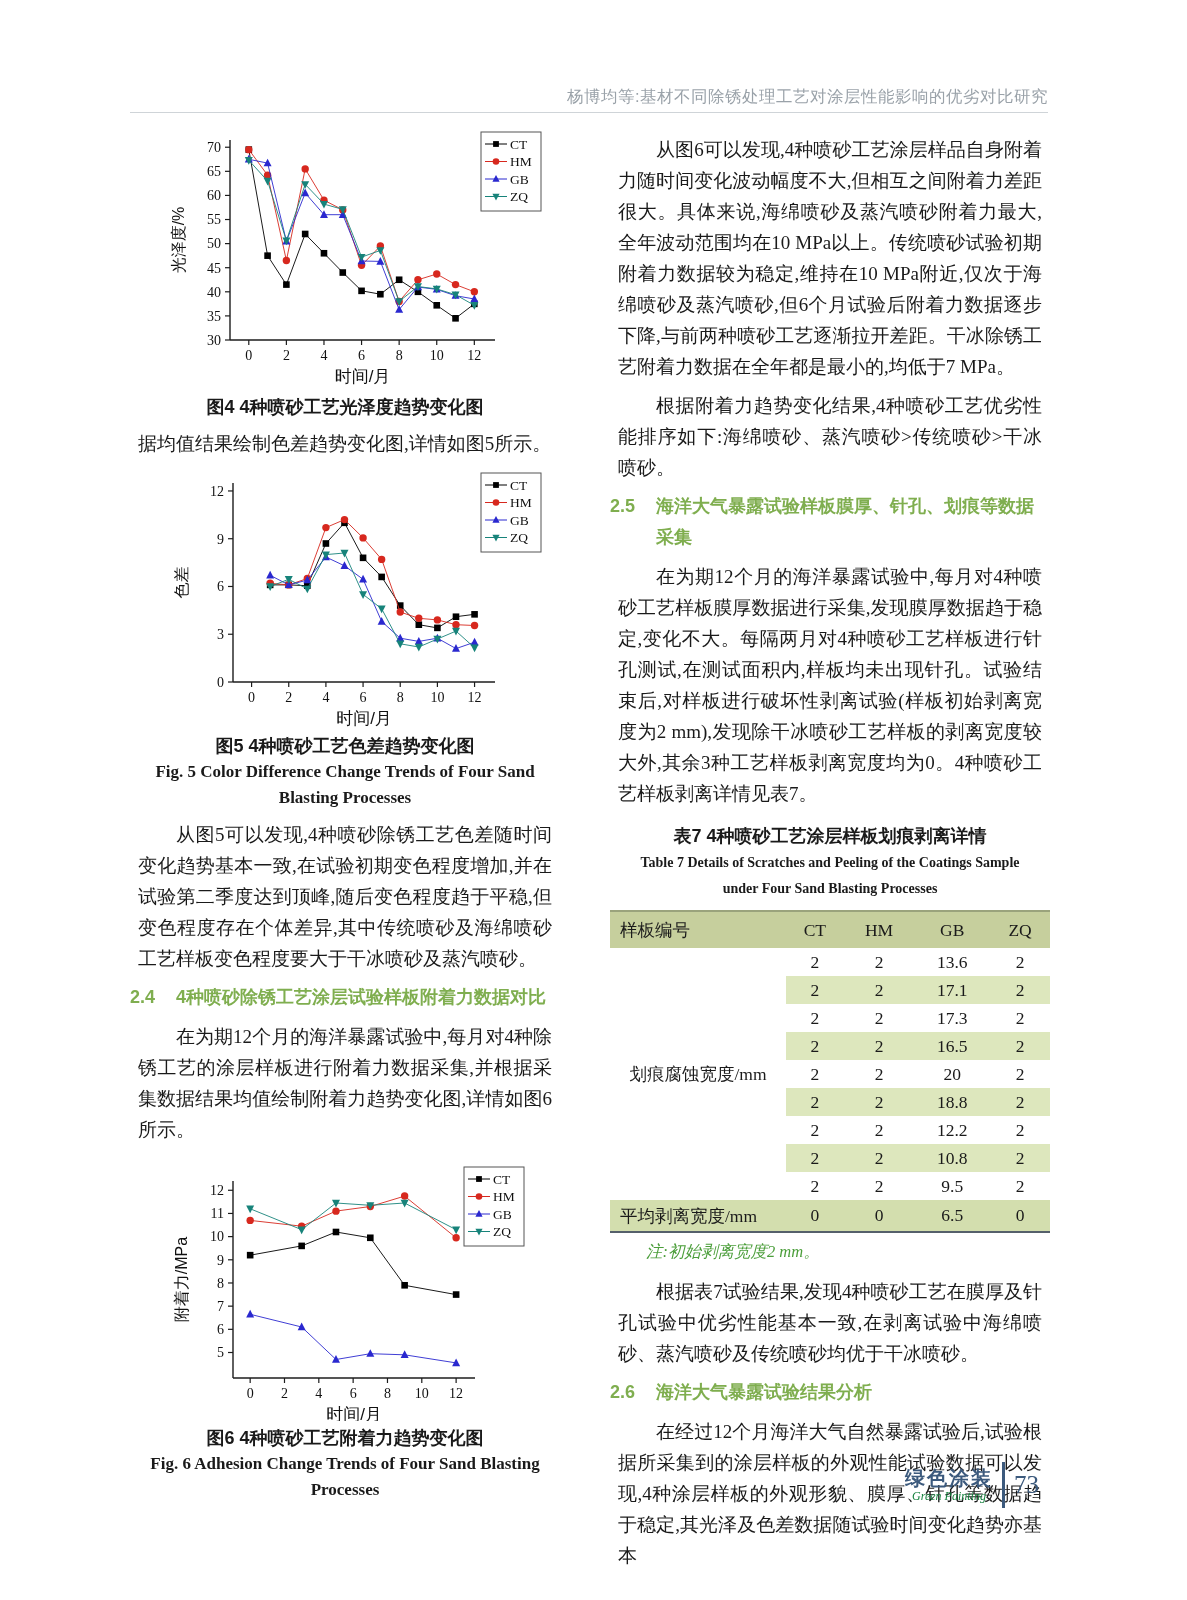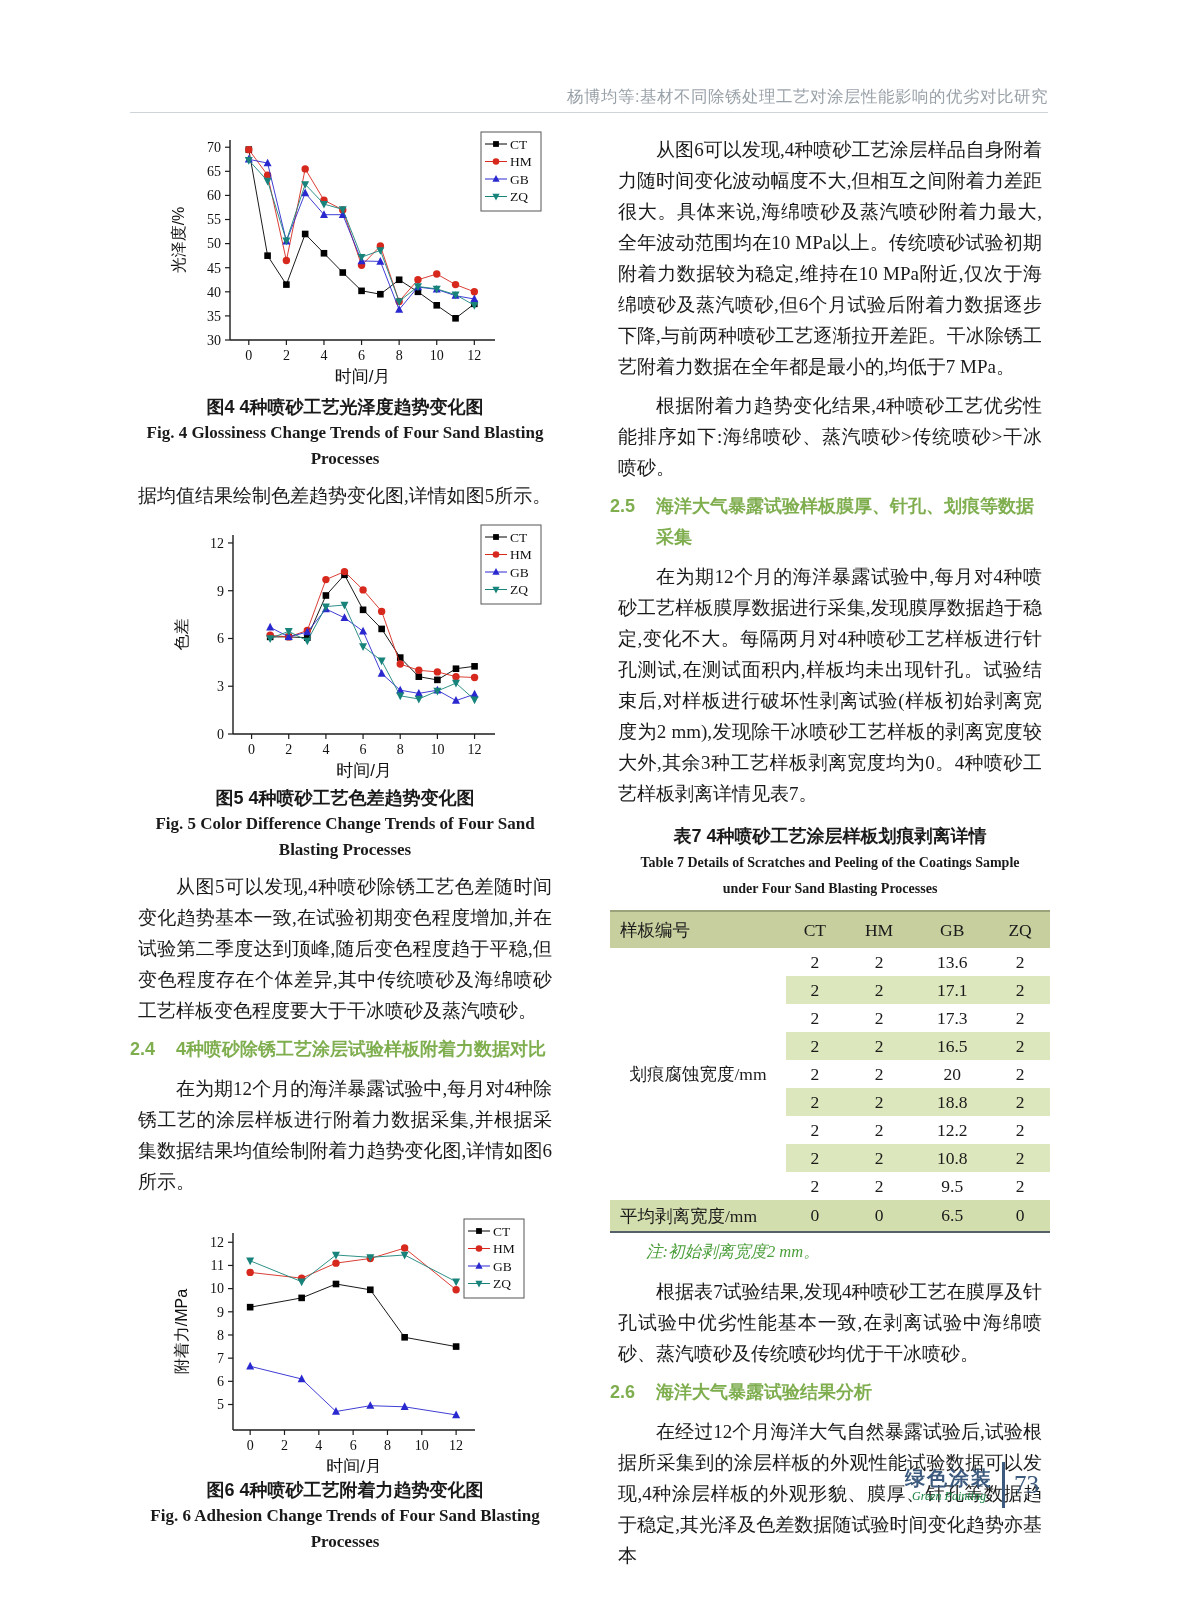--- a/index.html
+++ b/index.html
@@ -154,21 +154,20 @@
         <circle cx="366" cy="43.5" r="3.3000000000000003" fill="#d7281e"></circle>
         <text x="380" y="48.1" font-size="13.5" font-family="Liberation Serif, DejaVu Serif, serif" fill="#111">HM</text>
         <line x1="355" y1="61" x2="377" y2="61" stroke="#2a28cf" stroke-width="1"></line>
         <polygon points="366,56.9 362.4,63.8 369.6,63.8" fill="#2a28cf"></polygon>
         <text x="380" y="65.6" font-size="13.5" font-family="Liberation Serif, DejaVu Serif, serif" fill="#111">GB</text>
         <line x1="355" y1="78.5" x2="377" y2="78.5" stroke="#17837a" stroke-width="1"></line>
         <polygon points="366,82.6 362.4,75.7 369.6,75.7" fill="#17837a"></polygon>
         <text x="380" y="83.1" font-size="13.5" font-family="Liberation Serif, DejaVu Serif, serif" fill="#111">ZQ</text>
       </svg>
     <div class="cap-cn">图4  4种喷砂工艺光泽度趋势变化图</div>
-    <div class="cap-en">Fig. 4  Glossiness Change Trends of Four Sand Blasting Processes</div>
     <p class="body-p">据均值结果绘制色差趋势变化图,详情如图5所示。</p>
 
     <svg class="chart-svg" viewBox="0 0 430 262" width="430" height="262">
         <line x1="103" y1="16" x2="103" y2="215" stroke="#1c1c1c" stroke-width="1.4"></line>
         <line x1="103" y1="215" x2="365" y2="215" stroke="#1c1c1c" stroke-width="1.4"></line>
         <line x1="98" y1="215" x2="103" y2="215" stroke="#1c1c1c" stroke-width="1.2"></line>
         <text x="94" y="219.8" text-anchor="end" font-size="14" font-family="Liberation Serif, DejaVu Serif, serif" fill="#111">0</text>
         <line x1="98" y1="167.24" x2="103" y2="167.24" stroke="#1c1c1c" stroke-width="1.2"></line>
         <text x="94" y="172.04000000000002" text-anchor="end" font-size="14" font-family="Liberation Serif, DejaVu Serif, serif" fill="#111">3</text>
         <line x1="98" y1="119.48" x2="103" y2="119.48" stroke="#1c1c1c" stroke-width="1.2"></line>

